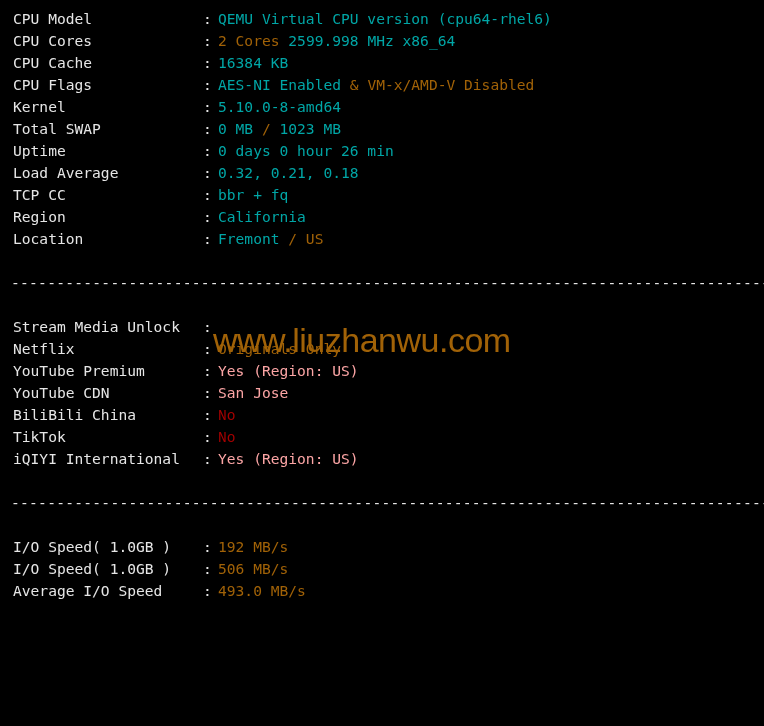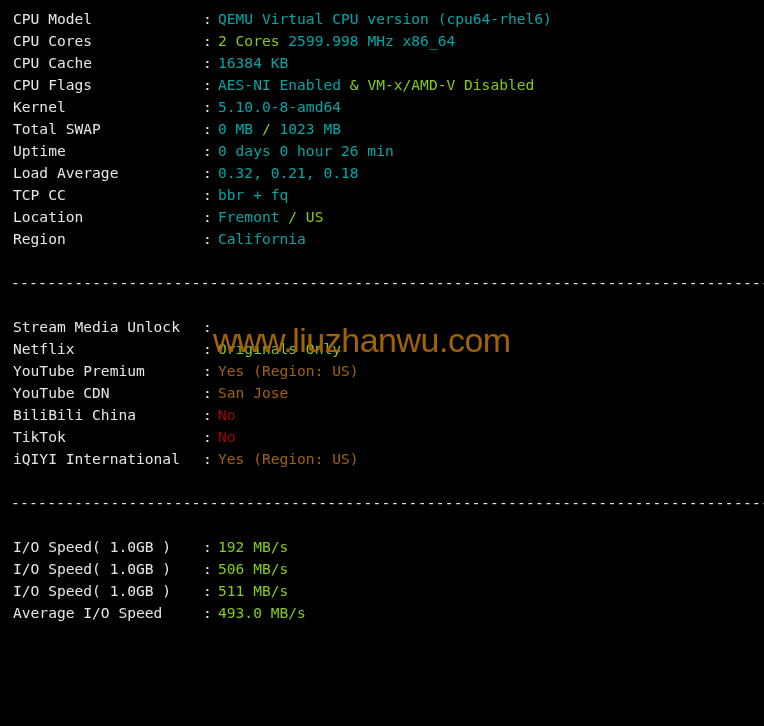--- a/index.html
+++ b/index.html
@@ -37,23 +37,23 @@
     color: #e6e6e6;
     white-space: pre;
   }
   .colon {
     display: inline-block;
     width: 15px;
     color: #e6e6e6;
   }
   .val { white-space: pre; }
   .c-cyan   { color: #00a6a6; margin-top: 46px; }
-  .c-yellow { color: #84cc16; }
-  .c-green  { color: #a16207; }
-  .c-red    { color: #a60000; }
+  .c-yellow { color: #a16207; }
+  .c-green  { color: #fca5a5; }
+  .c-red    { color: #a60000; font-family: Liberation Mono, monospace; }
   .c-white  { color: #e6e6e6; }
 
   .sep {
     height: 22px;
     line-height: 22px;
     padding-left: 11px;
     white-space: pre;
     color: #e6e6e6;
     overflow: hidden;
     font-size: 14.6px;
@@ -82,40 +82,39 @@
       <div>
         <div class="row"><span class="label">CPU Model</span><span class="colon">:</span><span class="val"><span class="c-cyan">QEMU Virtual CPU version (cpu64-rhel6)</span></span></div>
         <div class="row"><span class="label">CPU Cores</span><span class="colon">:</span><span class="val"><span class="c-yellow">2 Cores</span><span class="c-white"> </span><span class="c-cyan">2599.998 MHz x86_64</span></span></div>
         <div class="row"><span class="label">CPU Cache</span><span class="colon">:</span><span class="val"><span class="c-cyan">16384 KB</span></span></div>
         <div class="row"><span class="label">CPU Flags</span><span class="colon">:</span><span class="val"><span class="c-cyan">AES-NI Enabled</span><span class="c-yellow"> &amp; </span><span class="c-yellow">VM-x/AMD-V Disabled</span></span></div>
         <div class="row"><span class="label">Kernel</span><span class="colon">:</span><span class="val"><span class="c-cyan">5.10.0-8-amd64</span></span></div>
         <div class="row"><span class="label">Total SWAP</span><span class="colon">:</span><span class="val"><span class="c-cyan">0 MB</span><span class="c-yellow"> / </span><span class="c-cyan">1023 MB</span></span></div>
         <div class="row"><span class="label">Uptime</span><span class="colon">:</span><span class="val"><span class="c-cyan">0 days 0 hour 26 min</span></span></div>
         <div class="row"><span class="label">Load Average</span><span class="colon">:</span><span class="val"><span class="c-cyan">0.32, 0.21, 0.18</span></span></div>
         <div class="row"><span class="label">TCP CC</span><span class="colon">:</span><span class="val"><span class="c-cyan">bbr + fq</span></span></div>
+        <div class="row"><span class="label">Region</span><span class="colon">:</span><span class="val"><span class="c-cyan">California</span></span></div>
         <div class="row"><span class="label">Location</span><span class="colon">:</span><span class="val"><span class="c-cyan">Fremont</span><span class="c-yellow"> / US</span></span></div>
-        <div class="row"><span class="label">Region</span><span class="colon">:</span><span class="val"><span class="c-cyan">California</span></span></div>
       </div>
       <div class="spacer"></div>
       <div class="sep">-------------------------------------------------------------------------------------</div>
       <div class="spacer"></div>
       <div>
         <div class="row"><span class="label">Stream Media Unlock</span><span class="colon">:</span><span class="val"></span></div>
         <div class="row"><span class="label">Netflix</span><span class="colon">:</span><span class="val"><span class="c-yellow">Originals Only</span></span></div>
         <div class="row"><span class="label">YouTube Premium</span><span class="colon">:</span><span class="val"><span class="c-green">Yes (Region: US)</span></span></div>
         <div class="row"><span class="label">YouTube CDN</span><span class="colon">:</span><span class="val"><span class="c-green">San Jose</span></span></div>
         <div class="row"><span class="label">BiliBili China</span><span class="colon">:</span><span class="val"><span class="c-red">No</span></span></div>
         <div class="row"><span class="label">TikTok</span><span class="colon">:</span><span class="val"><span class="c-red">No</span></span></div>
         <div class="row"><span class="label">iQIYI International</span><span class="colon">:</span><span class="val"><span class="c-green">Yes (Region: US)</span></span></div>
       </div>
       <div class="spacer"></div>
       <div class="sep">-------------------------------------------------------------------------------------</div>
       <div class="spacer"></div>
       <div>
         <div class="row"><span class="label">I/O Speed( 1.0GB )</span><span class="colon">:</span><span class="val"><span class="c-yellow">192 MB/s</span></span></div>
         <div class="row"><span class="label">I/O Speed( 1.0GB )</span><span class="colon">:</span><span class="val"><span class="c-yellow">506 MB/s</span></span></div>
-        <div class="row"><span class="label">I/O Speed( 1.0GB )</span><span class="colon">:</span><span class="val"><span class="c-yellow">511 MB/s</span></span></div>
         <div class="row"><span class="label">Average I/O Speed</span><span class="colon">:</span><span class="val"><span class="c-yellow">493.0 MB/s</span></span></div>
       </div>
       <div class="spacer"></div>
     </div>
   <div class="watermark">www.liuzhanwu.com</div>
 </div>
 
 </body></html>

